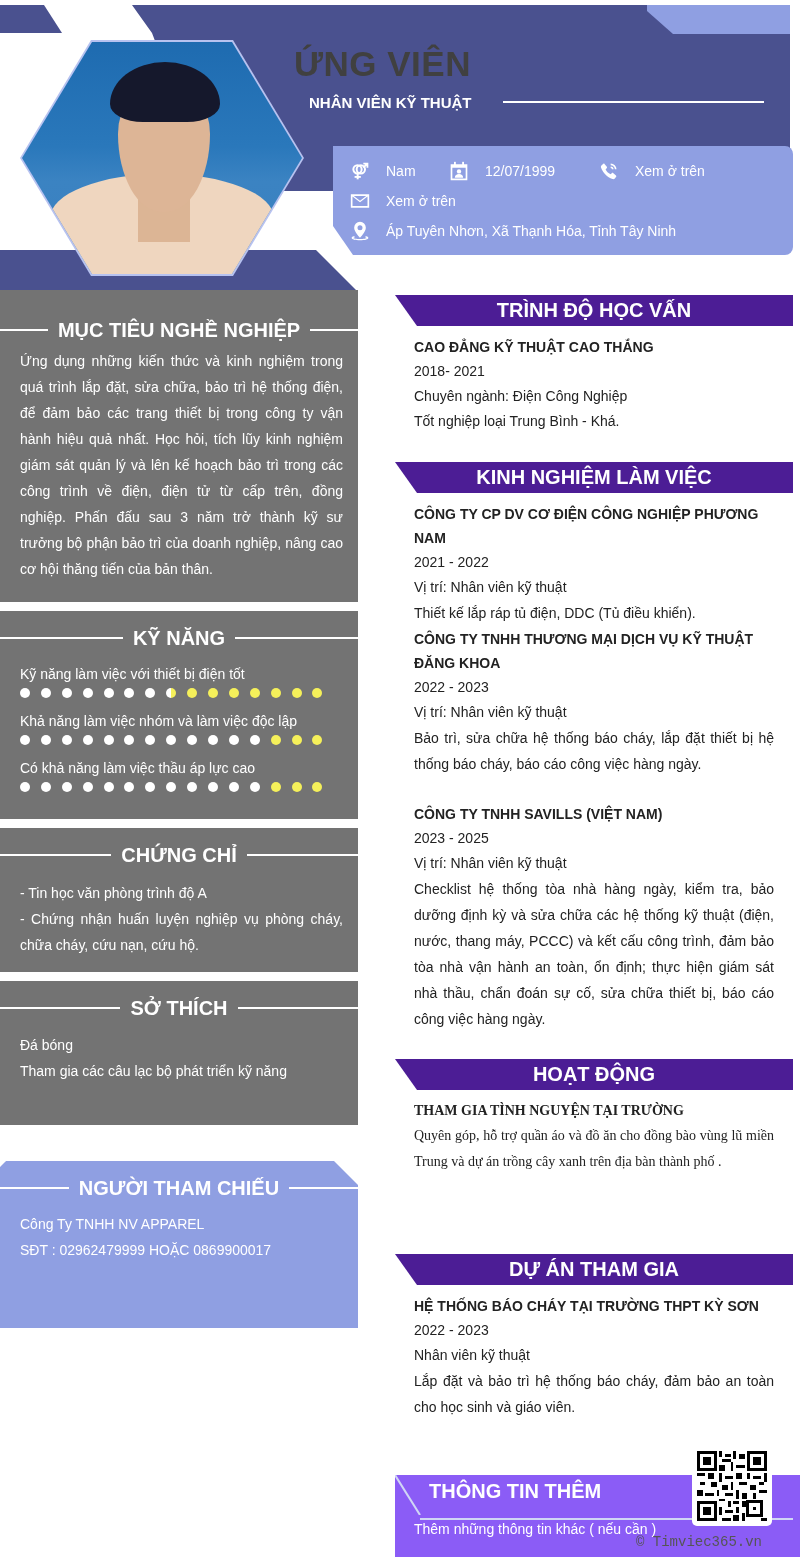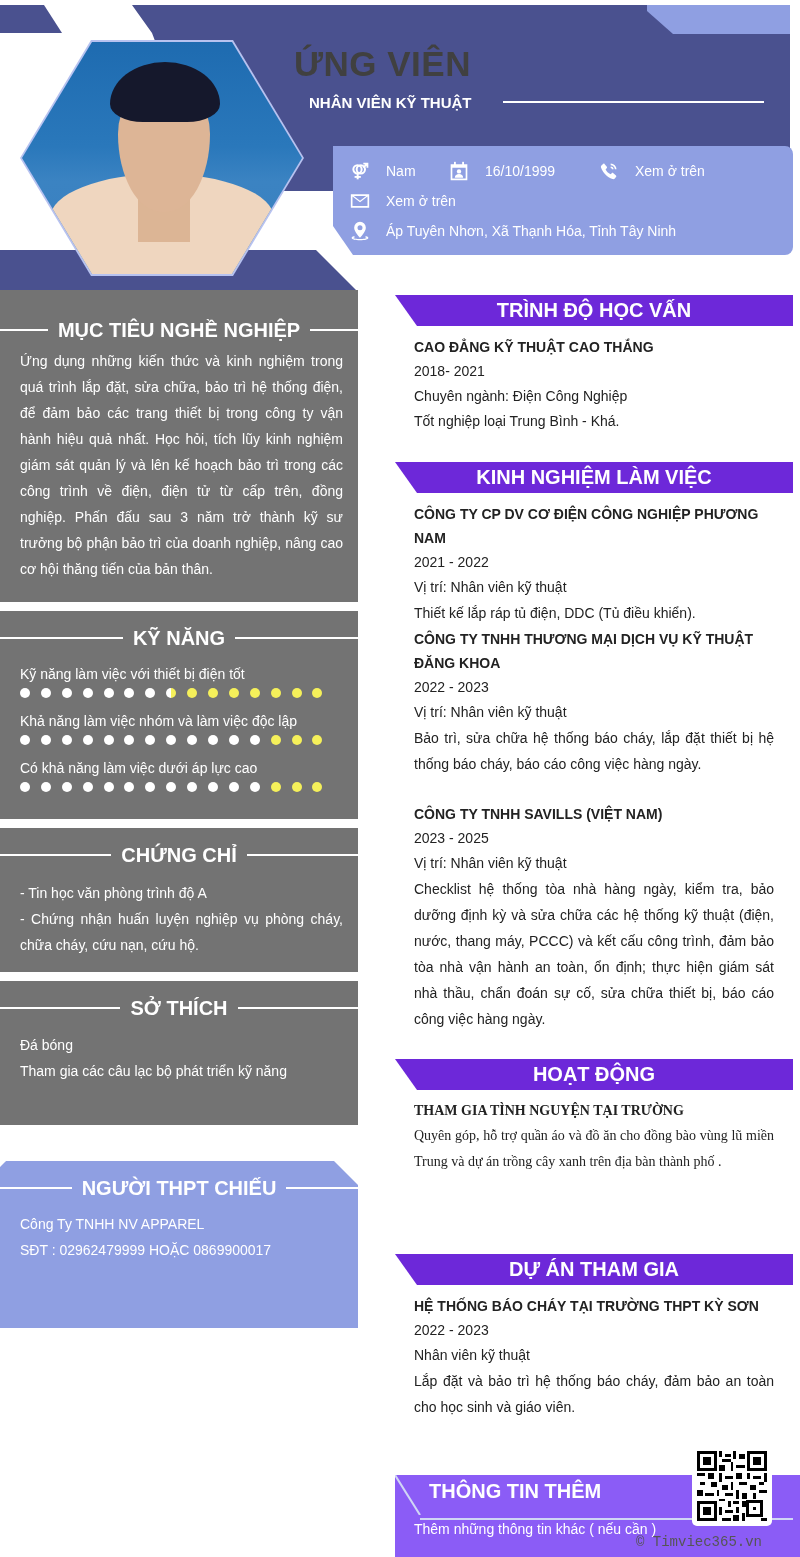--- a/index.html
+++ b/index.html
@@ -49,21 +49,21 @@
   .ltext { padding: 0 15px 0 20px; font-size: 14px; line-height: 26px; color: #fff; text-align: justify; }
 
   .skill { margin: 0 0 0 20px; }
   .skill-label { font-size: 14px; line-height: 18px; color: #fff; }
   .dots { display: flex; gap: 10.9px; margin: 5px 0 0 0; height: 11px; }
   .dot { width: 10px; height: 10px; border-radius: 50%; background: #fff; }
   .dot.y { background: #f5f05a; }
   .dot.h { background: linear-gradient(90deg, #fff 50%, #f5f05a 50%); }
 
   
-  .rhead { position: absolute; left: 395px; width: 398px; height: 31px; background: #6d28d9;
+  .rhead { position: absolute; left: 395px; width: 398px; height: 31px; background: #4c1d95;
     clip-path: polygon(0 0, 100% 0, 100% 100%, 22px 100%); display: flex; align-items: center; justify-content: center; }
   .rhead span { font-size: 20px; font-weight: bold; color: #fff; padding-left: 0; }
   .rblock { position: absolute; left: 414px; width: 360px; font-size: 14px; color: #222; }
   .rblock .t { font-weight: bold; line-height: 24px; }
   .rblock .l { line-height: 25px; }
   .rblock .p { line-height: 26px; text-align: justify; }
 
   
   .extra { position: absolute; left: 395px; top: 1446px; width: 467px; height: 83px; background: #8b5cf6; margin-top: 29px; }
   .extra-slash { position: absolute; left: 0; top: 0; width: 30px; height: 40px; }
@@ -113,21 +113,21 @@
 <div class="info-item" style="left:448px; top:160px;">
   <span class="ic">
     <svg viewBox="0 0 24 24">
         <rect x="6" y="1" width="2.2" height="4"></rect>
         <rect x="15.8" y="1" width="2.2" height="4"></rect>
         <path d="M2 4h20v19H2z M4 8v13h16V8z"></path>
         <circle cx="12" cy="12.5" r="2.6"></circle>
         <path d="M7 20c0-3 2.2-4.4 5-4.4s5 1.4 5 4.4z"></path>
       </svg>
   </span>
-  <span>16/10/1999</span>
+  <span>12/07/1999</span>
 </div>
 
 <div class="info-item" style="left:598px; top:160px;">
   <span class="ic">
     <svg viewBox="0 0 24 24">
         <path d="M6.6 3.5 9.4 7c.4.5.3 1.2-.1 1.6L7.9 10c.9 2.4 3.3 4.9 6 6l1.4-1.4c.4-.4 1.1-.5 1.6-.1l3.5 2.8c.5.4.6 1.1.2 1.6l-1.6 2c-.7.8-1.8 1.1-2.8.7C9.7 19.3 4.7 14.3 2.4 7.8c-.3-1 0-2.1.8-2.8l2-1.6c.5-.4 1.1-.3 1.4.1z"></path>
         <path d="M14 3a7 7 0 0 1 7 7h-2a5 5 0 0 0-5-5z"></path>
         <path d="M14 6.5a3.5 3.5 0 0 1 3.5 3.5h-2a1.5 1.5 0 0 0-1.5-1.5z"></path>
       </svg>
   </span>
@@ -199,21 +199,21 @@
           <span class="dot"></span>
           <span class="dot"></span>
           <span class="dot"></span>
           <span class="dot"></span>
           <span class="dot y"></span>
           <span class="dot y"></span>
           <span class="dot y"></span>
         </div>
       </div>
       <div class="skill" style="margin-bottom: 13px;">
-        <div class="skill-label">Có khả năng làm việc dưới áp lực cao</div>
+        <div class="skill-label">Có khả năng làm việc thầu áp lực cao</div>
         <div class="dots">
           <span class="dot"></span>
           <span class="dot"></span>
           <span class="dot"></span>
           <span class="dot"></span>
           <span class="dot"></span>
           <span class="dot"></span>
           <span class="dot"></span>
           <span class="dot"></span>
           <span class="dot"></span>
@@ -239,21 +239,21 @@
 <div class="lpanel" style="top:981px; height:144px;">
   <div class="sec-title" style="margin-top:10px;">
     <span>SỞ THÍCH</span>
   </div>
   <div class="ltext" style="margin-top:7px;">Đá bóng</div>
   <div class="ltext">Tham gia các câu lạc bộ phát triển kỹ năng</div>
 </div>
 
 <div class="lpanel light" style="top:1161px; height:167px;">
   <div class="sec-title" style="margin-top:10px;">
-    <span>NGƯỜI THPT CHIẾU</span>
+    <span>NGƯỜI THAM CHIẾU</span>
   </div>
   <div class="ltext" style="margin-top:6px;">Công Ty TNHH NV APPAREL</div>
   <div class="ltext">SĐT : 02962479999 HOẶC 0869900017</div>
 </div>
 
 <div class="rhead" style="top:295px;">
   <span>TRÌNH ĐỘ HỌC VẤN</span>
 </div>
 <div class="rblock" style="top:335px;">
   <div class="t">CAO ĐẲNG KỸ THUẬT CAO THẮNG</div>

